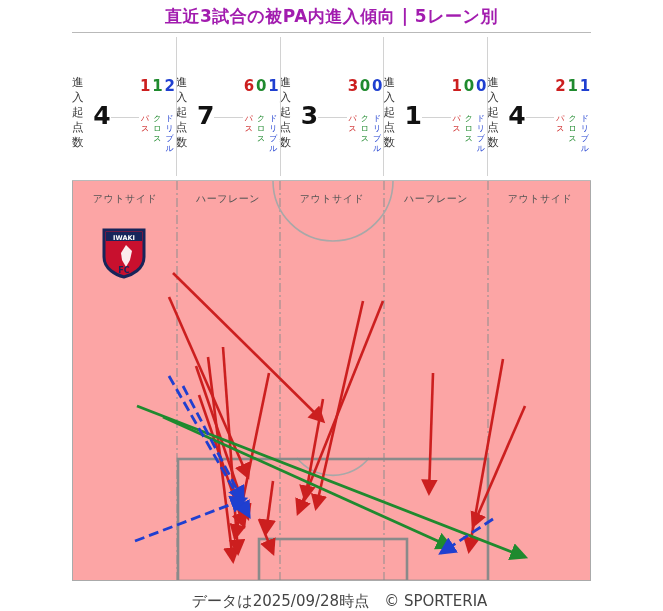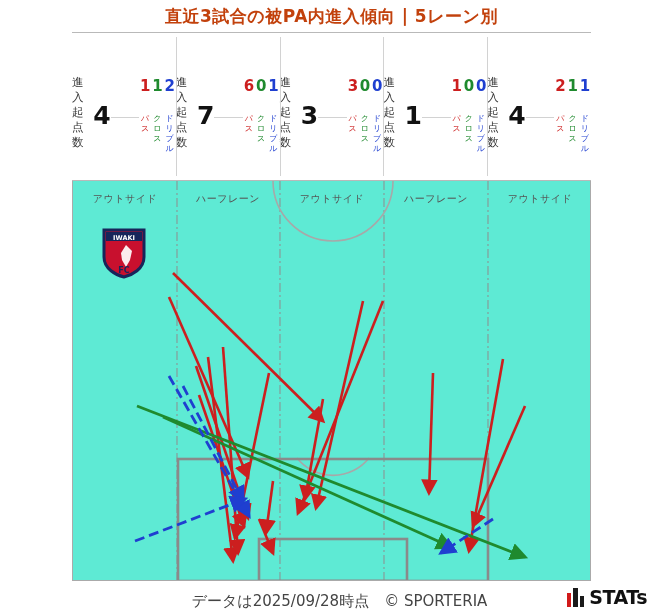--- a/index.html
+++ b/index.html
@@ -27,21 +27,21 @@
     left: 0; top: 0;
     width: 663px;
     height: 32px;
     display: flex;
     align-items: center;
     justify-content: center;
   }
   .title-text {
     font-size: 17px;
     font-weight: bold;
-    color: #c2410c;
+    color: #a21caf;
     letter-spacing: 0.5px;
   }
   .title-rule {
     position: absolute;
     left: 72px;
     top: 32px;
     width: 519px;
     height: 1px;
     background: #b9b9b9;
   }
@@ -126,21 +126,21 @@
     background: #b9b9b9;
   }
 
   
   .pitch {
     position: absolute;
     left: 72px;
     top: 181px;
     width: 519px;
     height: 400px;
-    background: #5eead4;
+    background: #fca5a5;
     border: 1px solid #aaaaaa;
     border-top: none;
     box-sizing: border-box;
     overflow: hidden;
   }
   .lane-name {
     position: absolute;
     top: 11px;
     font-size: 10px;
     color: #555;
@@ -376,22 +376,14 @@
       <path d="M2 3 H42 V30 C42 42 30 48 22 50 C14 48 2 42 2 30 Z" fill="#c8102e" stroke="#17255a" stroke-width="3"></path>
       <rect x="4" y="5" width="36" height="9" fill="#17255a"></rect>
       <text x="22" y="12.5" text-anchor="middle" font-size="6.5" fill="#ffffff" font-family="'DejaVu Sans','Liberation Sans',sans-serif" font-weight="bold">IWAKI</text>
       <path d="M24 18 L30 24 L28 33 L24 40 L20 33 L19 26 Z" fill="#ffffff" opacity="0.92"></path>
       <text x="22" y="46" text-anchor="middle" font-size="8" fill="#17255a" font-family="'DejaVu Sans','Liberation Sans',sans-serif" font-weight="bold">FC</text>
     </svg>
 
   </div>
 
   <div class="footer-note">データは2025/09/28時点　© SPORTERIA</div>
-  <div class="logo">
-    <svg class="logo-mark" viewBox="0 0 17 19">
-      <rect x="0" y="5" width="4" height="14" fill="#d11a1a"></rect>
-      <rect x="6" y="0" width="5" height="19" fill="#1a1a1a"></rect>
-      <rect x="13" y="8" width="4" height="11" fill="#1a1a1a"></rect>
-    </svg>
-    <span class="logo-text">STATs</span>
-  </div>
 
 </div>
 
 </body></html>

